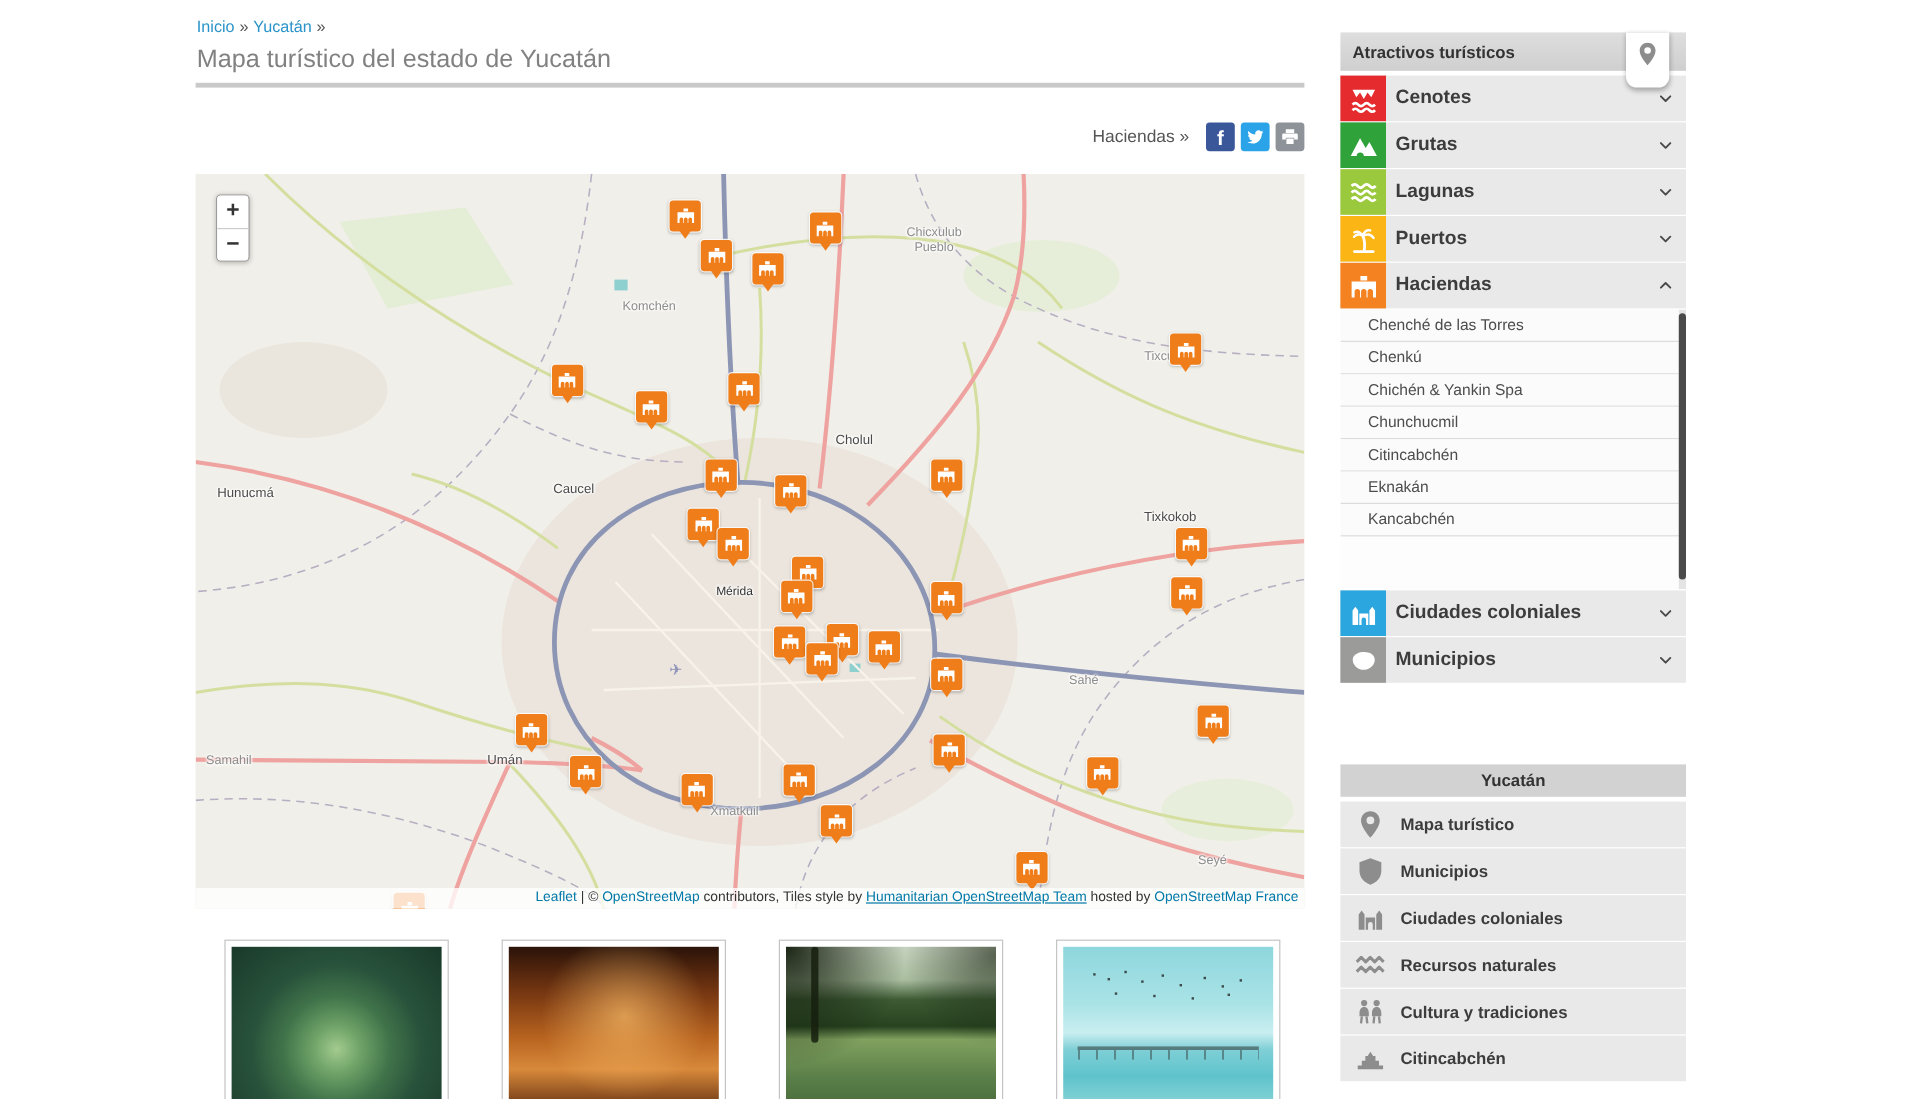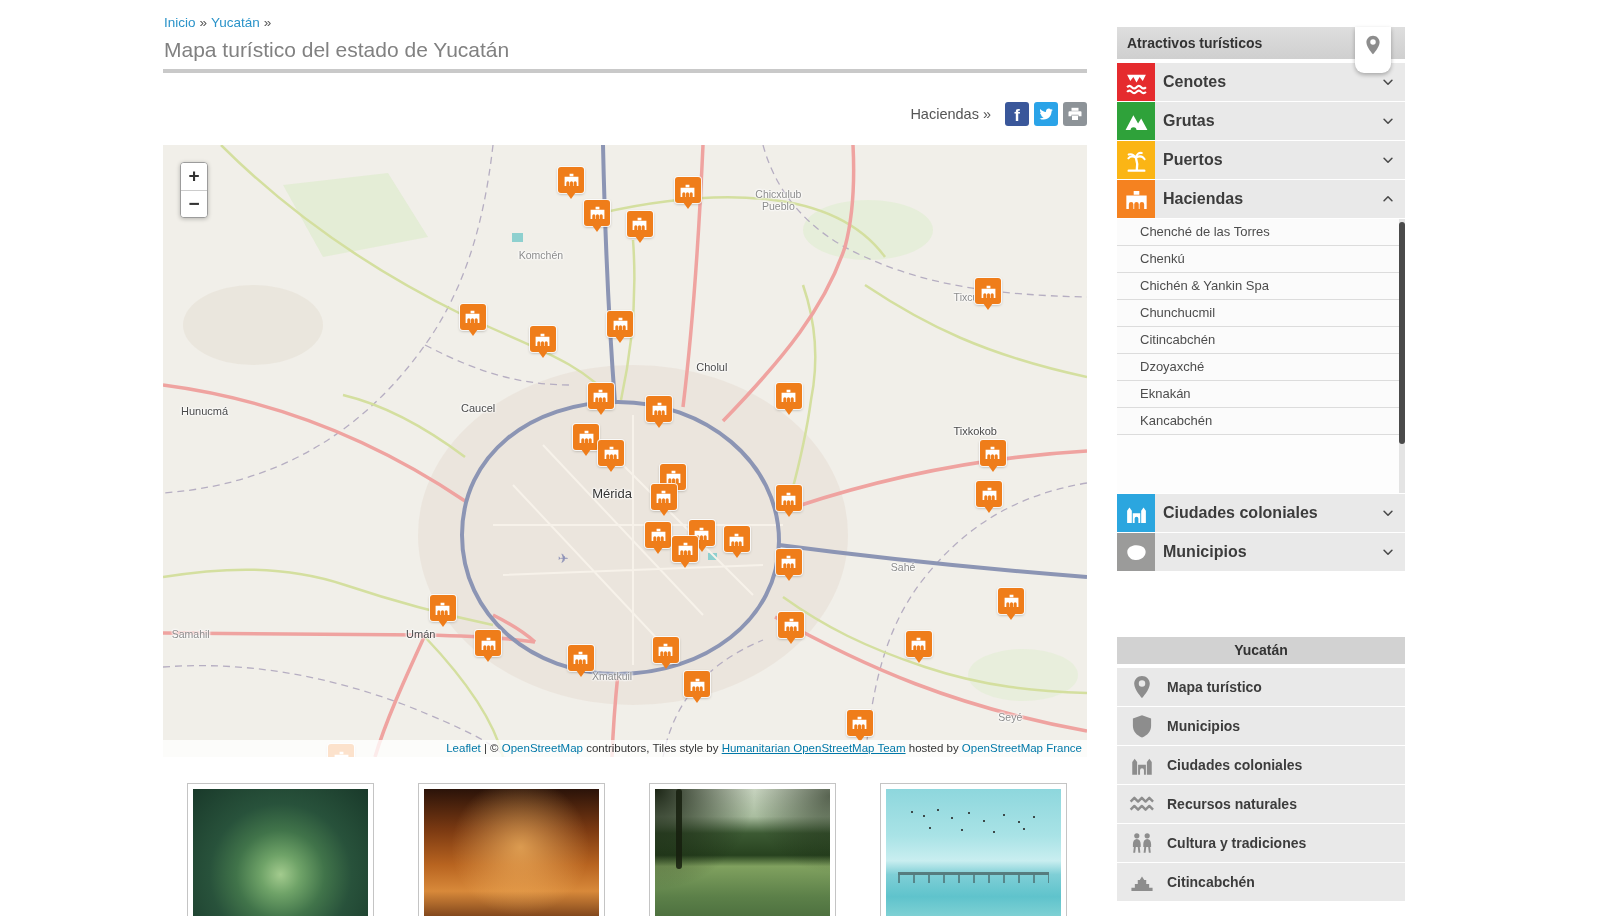--- a/index.html
+++ b/index.html
@@ -27,21 +27,21 @@
   .share-pr { background:#8d9398; }
 
   
   .map-wrap { position:absolute; top:145px; left:0; width:924px; height:612px;
               background:#f1efe9; overflow:hidden; cursor:grab; }
   .map-svg { position:absolute; left:0; top:0; width:100%; height:100%; }
 
   .map-label { position:absolute; transform:translate(-50%,-50%); z-index:5;
                font-size:11px; color:#4a4a4a; white-space:pre-line; text-align:center;
                text-shadow:0 1px 2px #fff,0 -1px 2px #fff,1px 0 2px #fff,-1px 0 2px #fff; }
-  .map-label[data-size="lg"] { font-size:13px; color:#333; }
+  .map-label[data-size="lg"] { font-size:10px; color:#333; }
   .map-label[data-size="sm"] { font-size:10.5px; color:#8c8c8c; }
 
   .airport { position:absolute; left:43.3%; top:67.5%; transform:translate(-50%,-50%);
              font-size:13px; color:#8f93b8; z-index:4; }
 
   .marker { position:absolute; width:26px; height:26px; background:#ef7d1a; border-radius:3px;
             transform:translate(-50%,-50%); z-index:8; cursor:pointer;
             box-shadow:0 0 0 1px rgba(255,255,255,.85), 0 1px 3px rgba(0,0,0,.35);
             display:flex; align-items:center; justify-content:center; color:#fff; }
   .marker::after { content:""; position:absolute; left:50%; bottom:-11px; transform:translateX(-50%);
@@ -96,21 +96,21 @@
   .cat-row { position:relative; height:38px; background:#e9e9e9; margin-bottom:1px;
              display:flex; align-items:center; cursor:pointer; }
   .cat-icon { width:38px; height:38px; flex:none; display:flex; align-items:center;
               justify-content:center; color:#fff; }
   .cat-icon svg { width:25px; height:25px; }
   .cat-label { margin-left:8px; font-size:16px; font-weight:bold; color:#3c3c3c; }
   .chev { position:absolute; right:10px; top:12px; width:14px; height:14px; }
   .chev svg { width:14px; height:14px; display:block; }
   .chev[data-state="expanded"] svg { transform:rotate(180deg); }
 
-  .subpanel { position:relative; height:274px; overflow:hidden; margin-bottom:1px; background:#fdfdfd; }
+  .subpanel { position:relative; height:233px; overflow:hidden; margin-bottom:1px; background:#fdfdfd; }
   .sub-item { height:27px; line-height:26px; padding-left:23px; font-size:13px; color:#4d4d4d;
               background:#fbfbfb; border-bottom:1px solid #dcdcdc; cursor:pointer;
               white-space:nowrap; overflow:hidden; }
   .scroll-track { position:absolute; right:0; top:0; width:6px; height:100%; background:#e4e4e4; }
   .scroll-thumb { position:absolute; right:0; top:3px; width:6px; height:222px;
                   background:#4a4a4a; border-radius:3px; cursor:pointer; }
 
   
   .secondary { position:absolute; left:1117px; top:637px; width:288px; }
   .sec-header { height:27px; line-height:27px; background:#d2d2d2; text-align:center;
@@ -549,20 +549,33 @@
             </svg>
     </span>
     <span class="cat-label">Grutas</span>
     <span class="chev" data-state="collapsed">
       <svg viewBox="0 0 16 16">
               <use href="#icon-chevron"></use>
             </svg>
     </span>
   </div>
 
+  <div class="cat-row">
+    <span class="cat-icon" style="background: rgb(155, 201, 61);">
+      <svg viewBox="0 0 16 16">
+              <use href="#icon-laguna"></use>
+            </svg>
+    </span>
+    <span class="cat-label">Lagunas</span>
+    <span class="chev" data-state="collapsed">
+      <svg viewBox="0 0 16 16">
+              <use href="#icon-chevron"></use>
+            </svg>
+    </span>
+  </div>
 
   <div class="cat-row">
     <span class="cat-icon" style="background: rgb(251, 181, 21);">
       <svg viewBox="0 0 16 16">
               <use href="#icon-puerto"></use>
             </svg>
     </span>
     <span class="cat-label">Puertos</span>
     <span class="chev" data-state="collapsed">
       <svg viewBox="0 0 16 16">
@@ -591,21 +604,20 @@
   <div class="sub-item">Chenché de las Torres</div>
 
   <div class="sub-item">Chenkú</div>
 
   <div class="sub-item">Chichén &amp; Yankin Spa</div>
 
   <div class="sub-item">Chunchucmil</div>
 
   <div class="sub-item">Citincabchén</div>
 
-  <div class="sub-item">Dzoyaxché</div>
 
   <div class="sub-item">Eknakán</div>
 
 
   <div class="sub-item">Kancabchén</div>
 </div>
       <div class="scroll-track">
         <div class="scroll-thumb"></div>
       </div>
     </div>

